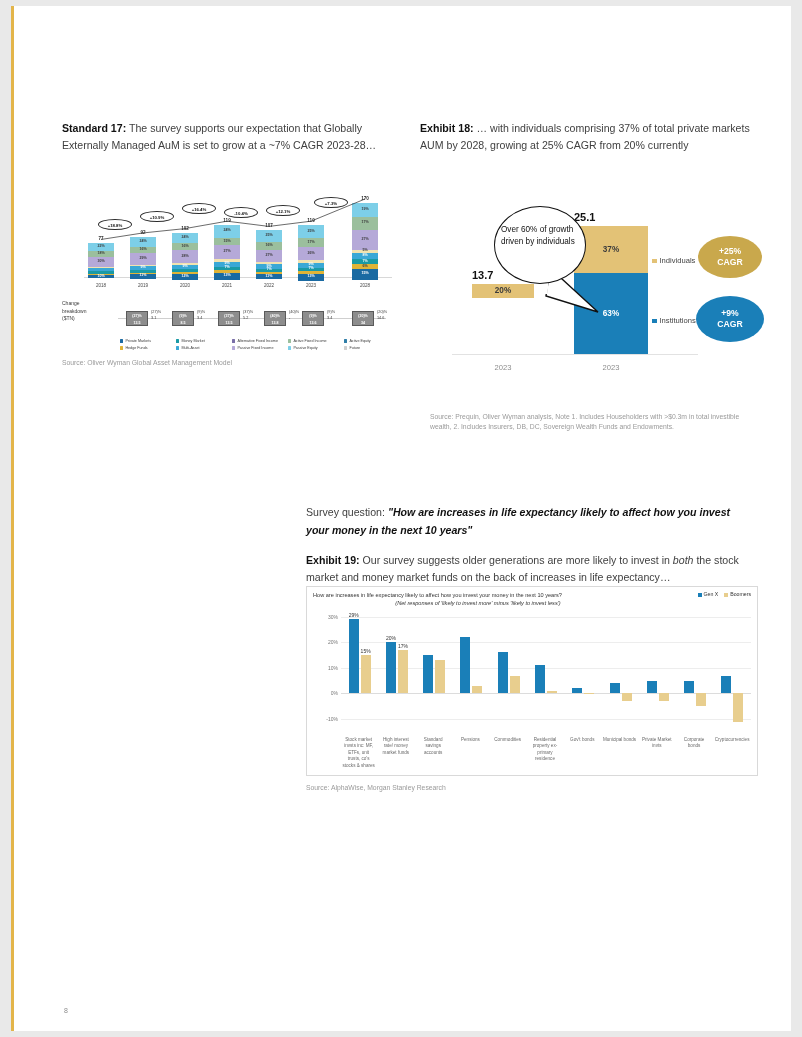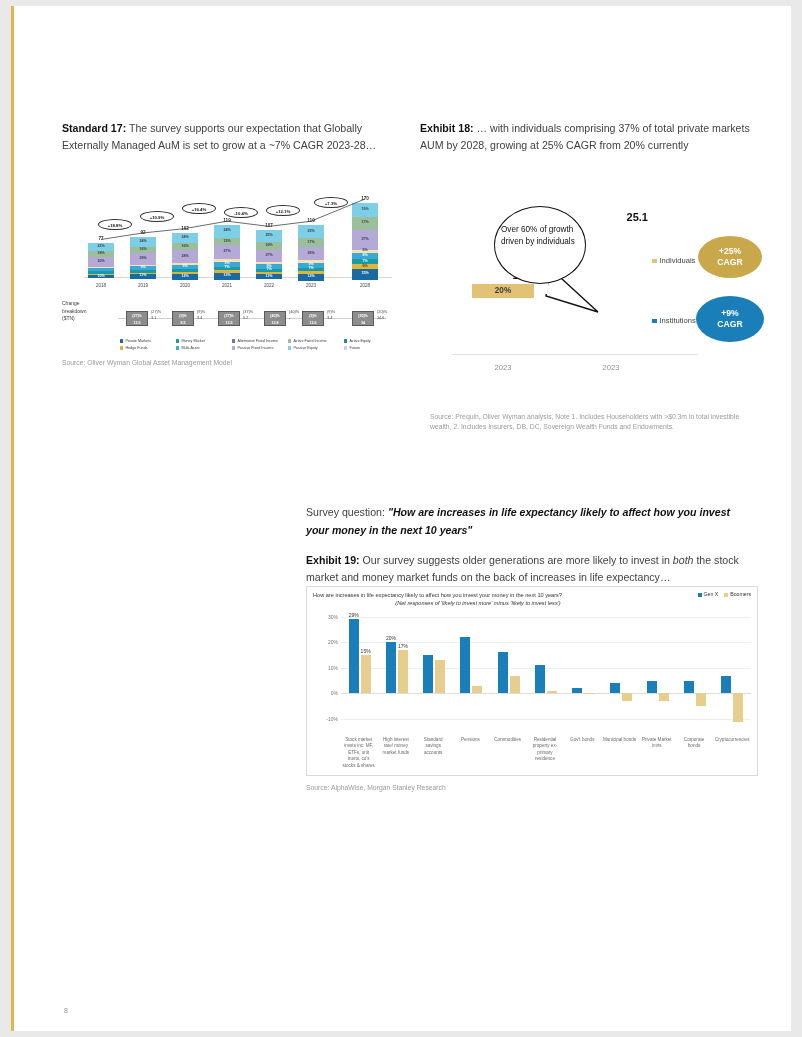--- a/index.html
+++ b/index.html
@@ -92,21 +92,21 @@
 
   
   .e18-plot { position:absolute; left:18px; top:6px; width:260px; height:176px; }
   .e18-axis { position:absolute; left:14px; bottom:19px; width:246px; height:1px; background:#e2e2e2; }
   .e18-bar { position:absolute; bottom:20px; }
   .e18-seg { position:relative; width:100%; }
   .e18-seg span {
     position:absolute; left:0; right:0; top:50%; transform:translateY(-50%);
     text-align:center; font-size:8.2px; font-weight:700; line-height:1;
   }
-  .e18-tot { position:absolute; text-align:right; font-size:11px; font-weight:700; color:#111; }
+  .e18-tot { position:absolute; text-align:left; font-size:11px; font-weight:700; color:#111; }
   .e18-xl { position:absolute; bottom:2px; text-align:center; font-size:7.6px; color:#8d8d8d; }
   .e18-legend { position:absolute; font-size:7.6px; color:#444; white-space:nowrap; }
   .e18-legend i { display:inline-block; width:4.5px; height:4.5px; margin-right:3px; vertical-align:middle; }
   .bubble {
     position:absolute; border-radius:50%; text-align:center;
     font-size:8.6px; font-weight:700; line-height:11px;
     display:flex; align-items:center; justify-content:center;
   }
   .callout {
     position:absolute; left:56px; top:8px; width:92px; height:78px;
@@ -455,20 +455,28 @@
       </svg>
       <div class="callout"></div>
       <div class="callout-txt">Over 60% of growth driven by individuals</div>
     <div class="e18-bar" style="left: 34px; width: 62px; height: 69.8645px;">
           <div class="e18-seg" style="height: 13.9729px; background: rgb(227, 194, 118);">
             <span style="color: rgb(59, 59, 59);">20%</span>
           </div>
         </div>
         <div class="e18-tot" style="left: 34px; width: 62px; bottom: 92.8645px;">13.7</div>
         <div class="e18-xl" style="left: 34px; width: 62px;">2023</div>
+        <div class="e18-bar" style="left: 136px; width: 74px; height: 128px;">
+          <div class="e18-seg" style="height: 47.36px; background: rgb(227, 194, 118);">
+            <span style="color: rgb(59, 59, 59);">37%</span>
+          </div>
+          <div class="e18-seg" style="height: 80.64px; background: rgb(26, 127, 184);">
+            <span style="color: rgb(255, 255, 255);">63%</span>
+          </div>
+        </div>
         <div class="e18-tot" style="left: 136px; width: 74px; bottom: 151px;">25.1</div>
         <div class="e18-xl" style="left: 136px; width: 74px;">2023</div>
         <div class="e18-legend" style="left: 214px; top: 58px;"><i style="background:#e3c276"></i><span>Individuals</span></div>
         <div class="e18-legend" style="left: 214px; top: 118px;"><i style="background:#1a7fb8"></i><span>Institutions</span></div>
       </div>
   <div class="bubble" style="left: 278px; top: 44px; width: 64px; height: 42px; background: rgb(201, 168, 76); color: rgb(255, 255, 255);">
         <span>+25%<br>CAGR</span>
       </div>
       <div class="bubble" style="left: 276px; top: 104px; width: 68px; height: 46px; background: rgb(26, 127, 184); color: rgb(255, 255, 255);">
         <span>+9%<br>CAGR</span>

